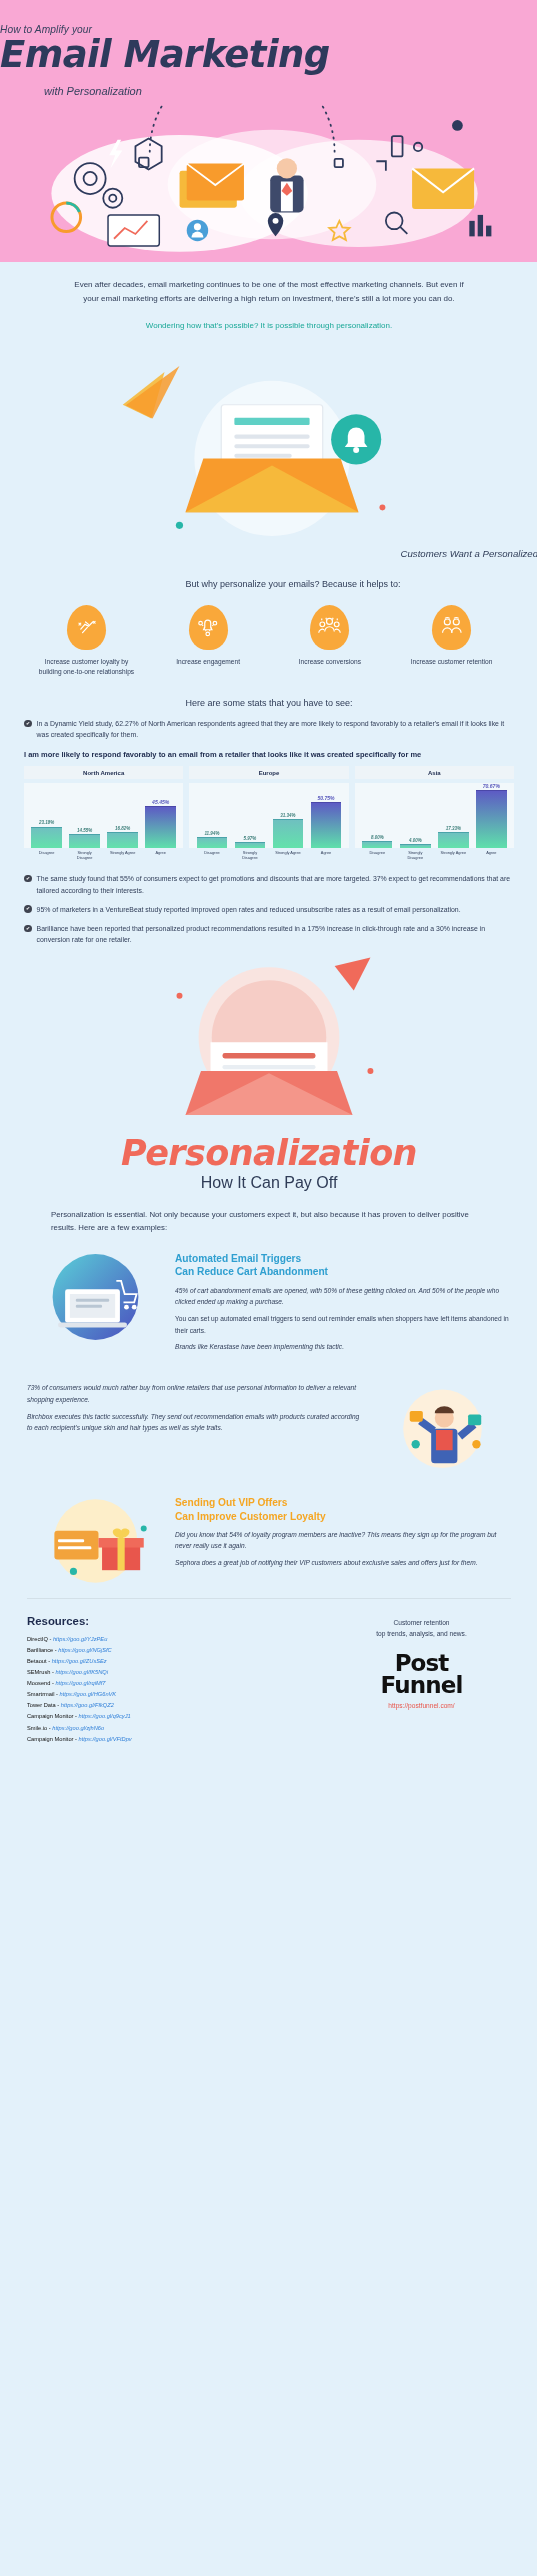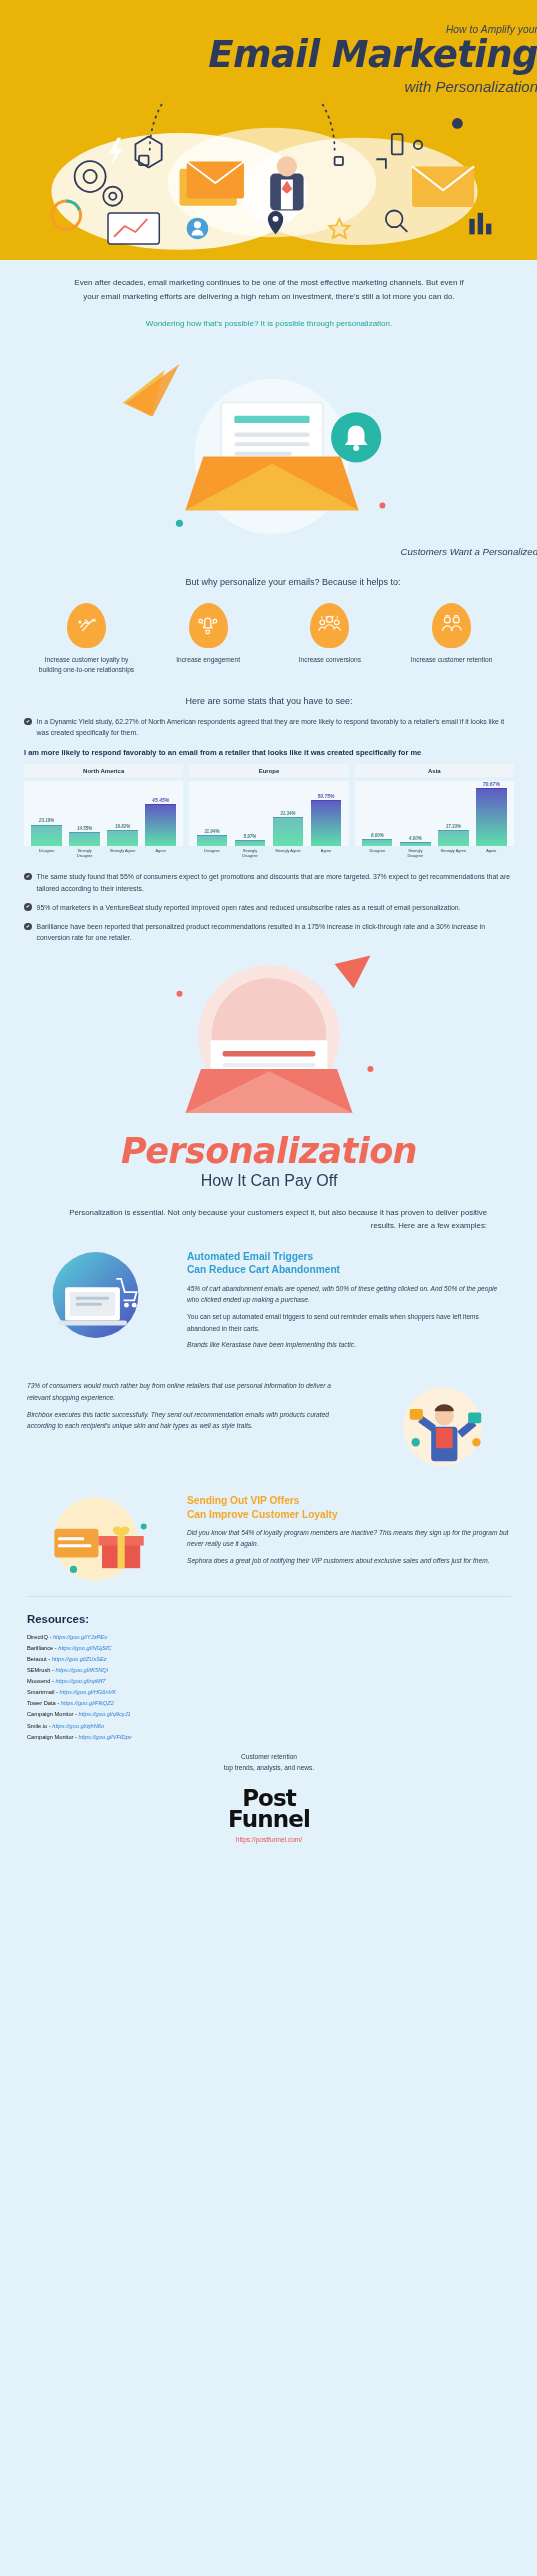--- a/index.html
+++ b/index.html
@@ -5,32 +5,32 @@
   * { box-sizing: border-box; margin: 0; padding: 0; }
   body {
     width: 538px;
     font-family: "Liberation Sans", sans-serif;
     background: #e3f1fa;
     color: #2b3a55;
   }
   .page { width: 538px; position: relative; overflow: hidden; }
 
   
-  .hero { background: #eab308; padding: 24px 0 0; text-align: right; position: relative; }
+  .hero { background: #f9a8d4; padding: 24px 0 0; text-align: left; position: relative; }
   .hero-kicker {
     font-style: italic; font-size: 10.2px; color: #36415e; letter-spacing: 0.1px;
   }
   .hero-title {
     font-family: "DejaVu Sans", sans-serif;
     font-style: italic; font-weight: bold;
     font-size: 37px; color: #2e3a5c; line-height: 1.05;
     margin: 1.2px 0 0; letter-spacing: -0.6px;
   }
   .hero-sub {
-    font-style: italic; font-size: 15px; color: #36415e; margin-top: 3px;
+    font-style: italic; font-size: 11px; color: #36415e; margin-top: 10px; padding-left: 44px;
   }
 
   
   .illus-band { height: 158px; position: relative; margin-top: 7.2px; }
 
   
   .intro {
     text-align: center; padding: 15.5px 72px 6px;
     font-size: 8px; line-height: 1.75; color: #2f3c57;
   }
@@ -98,37 +98,37 @@
   .axis-lbl { width: 20%; font-size: 3.9px; text-align: center; color: #33405c; line-height: 1.3; }
 
   
   .perso-band { height: 179px; position: relative; }
   .perso-title {
     text-align:center; font-family: "DejaVu Sans", sans-serif;
     font-style: italic; font-weight: bold; font-size: 35px;
     color: #f06a5a; letter-spacing: -0.6px;
   }
   .perso-sub { text-align:center; font-size: 16px; color: #2f3c57; margin-top: 1.2px; }
-  .perso-lead { text-align:right; font-size: 7.8px; line-height:1.7; color:#2f3c57; padding: 15.5px 51px 6px; }
-
-  
-  .example { display: flex; align-items: flex-start; gap: 23px; padding: 12px 27px; }
+  .perso-lead { text-align:left; font-size: 7.8px; line-height:1.7; color:#2f3c57; padding: 15.5px 51px 6px; }
+
+  
+  .example { display: flex; align-items: flex-start; gap: 11px; padding: 12px 27px; }
   .example.rev { flex-direction: row-reverse; }
   .ex-art {
     flex: 0 0 137px; height: 90px; border-radius: 3.6px; position: relative; overflow: hidden;
   }
   .ex-body { flex: 1; }
   .ex-title {
     font-size: 10.2px; line-height: 1.3; font-weight: bold; margin-bottom: 6px;
   }
   .ex-p { font-size: 6.6px; line-height: 1.75; color: #2f3c57; margin-bottom: 5.4px; font-style: italic; }
   .ex-p.plain { font-style: normal; }
 
   
-  .resources { display: flex; padding: 15.5px 27px 18px; gap: 6px; flex-direction: column; }
+  .resources { display: flex; padding: 15.5px 27px 18px; gap: 6px; }
   .res-left { flex: 1; }
   .res-title { font-size: 11.4px; font-weight: bold; color: #1d2a4d; margin-bottom: 7.2px; }
   .res-item { font-size: 5.7px; line-height: 1.95; color: #111; }
   .res-item a, .res-link { color: #2f7fd8; font-style: italic; text-decoration: none; }
   .res-right { flex: 0 0 179px; text-align: center; padding-top: 3.6px; }
   .res-tag { font-size: 6.6px; line-height: 1.6; color:#2f3c57; margin-bottom: 14.3px; }
   .logo {
     font-family: "DejaVu Sans", sans-serif; font-weight: bold; font-size: 23px;
     color: #111; line-height: .92; letter-spacing: -0.9px;
   }

